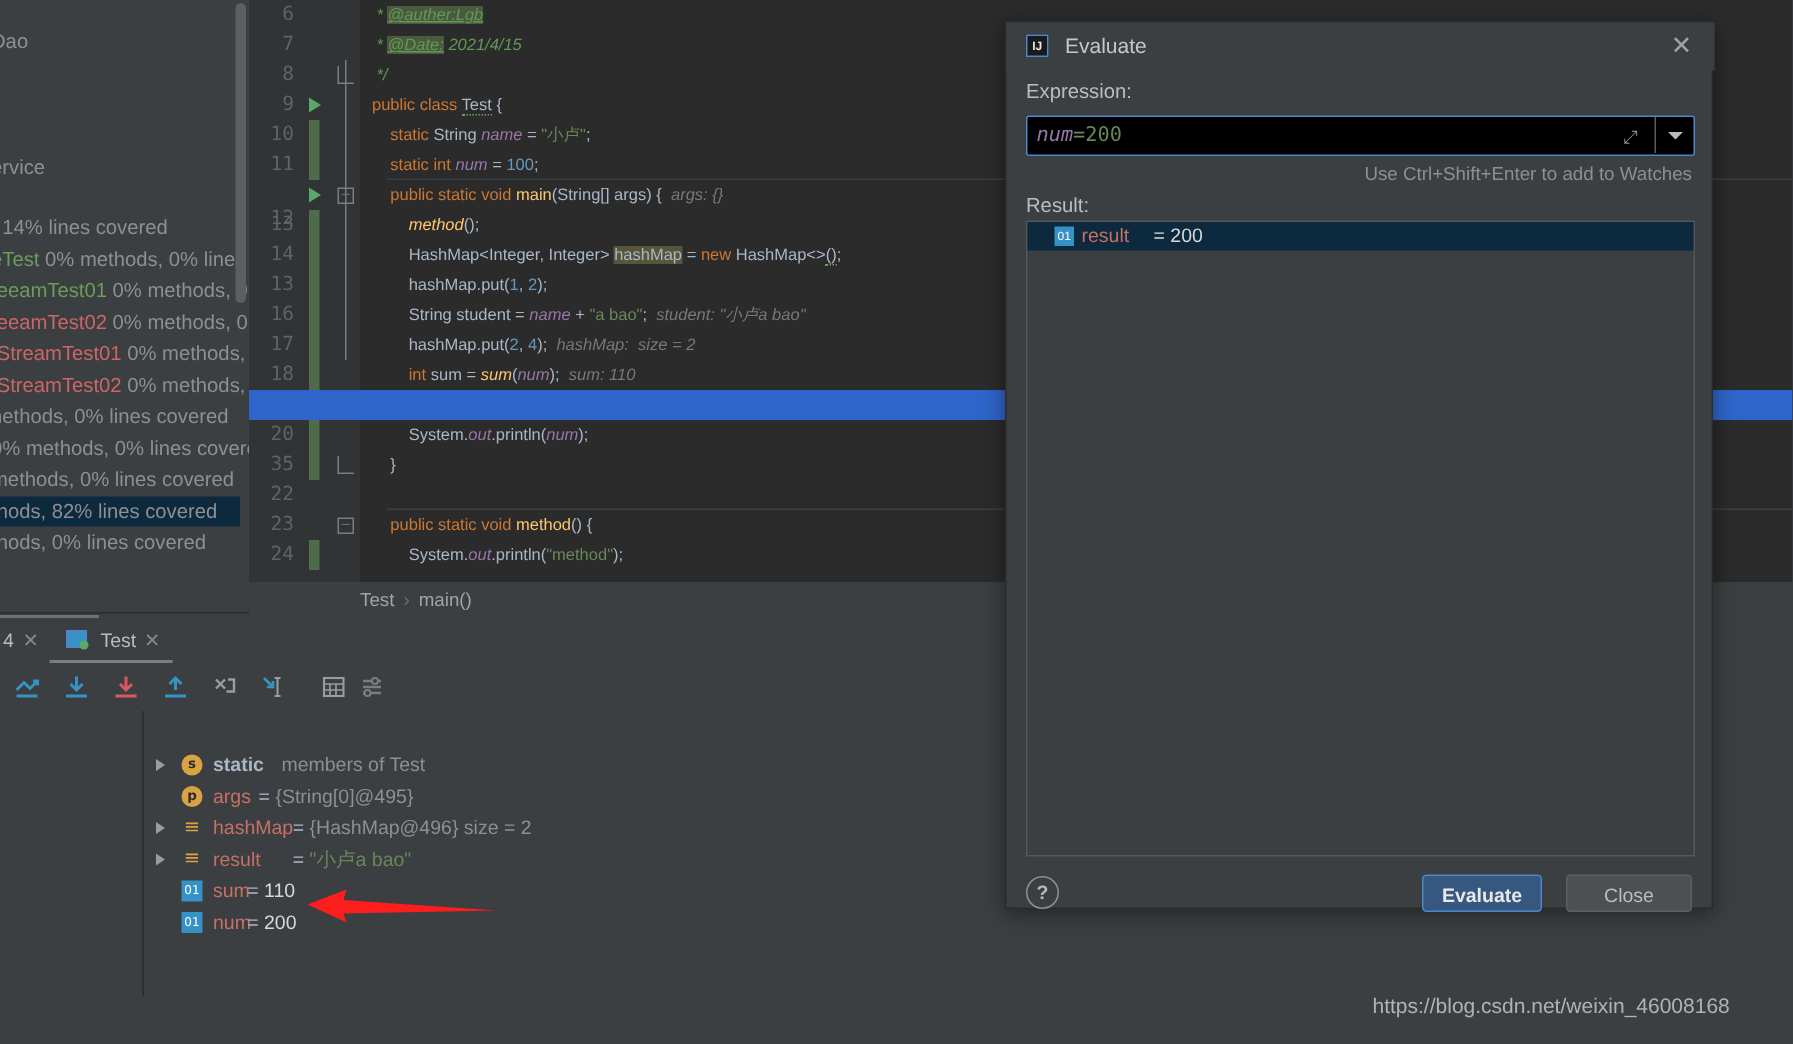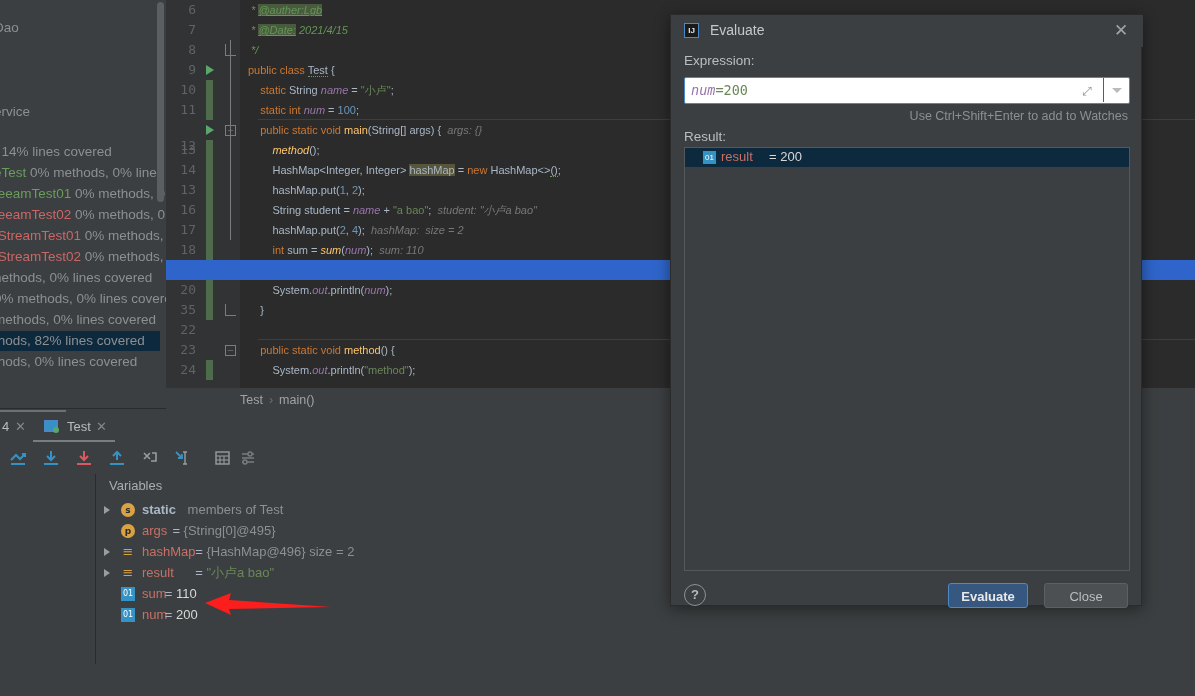--- a/index.html
+++ b/index.html
@@ -206,21 +206,21 @@
   }
   .dlg-close {
     position: absolute; right: 12px; top: 6px; width: 20px; height: 20px;
     color: #a0a3a5; font-size: 17px; line-height: 19px; text-align: center;
   }
   .dlg-label {
     position: absolute; font-size: 13.5px; color: #bbbdbf;
   }
   .expr-box {
     position: absolute; left: 13px; top: 62px; width: 446px; height: 27px;
-    background: #ffffff; border: 1.5px solid #4a88c7; border-radius: 2px;
+    background: #000000; border: 1.5px solid #4a88c7; border-radius: 2px;
   }
   .expr-text {
     position: absolute; left: 6px; top: 4px;
     font-family: "DejaVu Sans Mono", monospace; font-size: 13.5px;
   }
   .expr-expand {
     position: absolute; right: 34px; top: 5px; width: 16px; height: 16px;
     color: #8d9194; font-size: 12px; line-height: 16px; text-align: center;
   }
   .expr-drop {
@@ -476,21 +476,20 @@
       </svg>
     </span>
   </div>
 
   <div class="frames-pane">
     
     
   </div>
   <div class="vpane-divider"></div>
 
-  <div class="var-header">Variables</div>
   <div id="var-rows">
       <div class="var-row" style="top: 500px; width: 900px;">
         <span class="arrow-tri" style="left: 8px;"></span>
         <span class="vicon circ" style="left: 25px;">s</span>
         <span class="vname-static" style="position: absolute; left: 46px;">static</span>
         <span class="veq" style="position: absolute; left: 91.6px;"><span class="vval-dim"> members of Test</span></span>
       </div>
       <div class="var-row" style="top: 521px; width: 900px;">
         <span class="vicon circ" style="left: 25px;">p</span>
         <span class="vname" style="position: absolute; left: 46px;">args</span>
@@ -519,20 +518,21 @@
         <span class="veq" style="position: absolute; left: 68.8px;"><span class="veq"> = </span><span class="vval-num">200</span></span>
       </div>
     </div>
 
   <div class="red-arrow">
     <svg width="130" height="30" viewBox="0 0 130 30">
       <path d="M0 11 L26 1 L24 8 L126 15 L24 17 L26 23 Z" fill="#fc1d1d"></path>
     </svg>
   </div>
 
+  <div class="watermark">https://blog.csdn.net/weixin_46008168</div>
 
   <div class="dialog">
     <div class="dlg-title">
       <span class="ij-icon">IJ</span>
       <span class="dlg-title-text">Evaluate</span>
       <span class="dlg-close">✕</span>
     </div>
 
     <span class="dlg-label" style="left:13px; top:38px;">Expression:</span>
 

